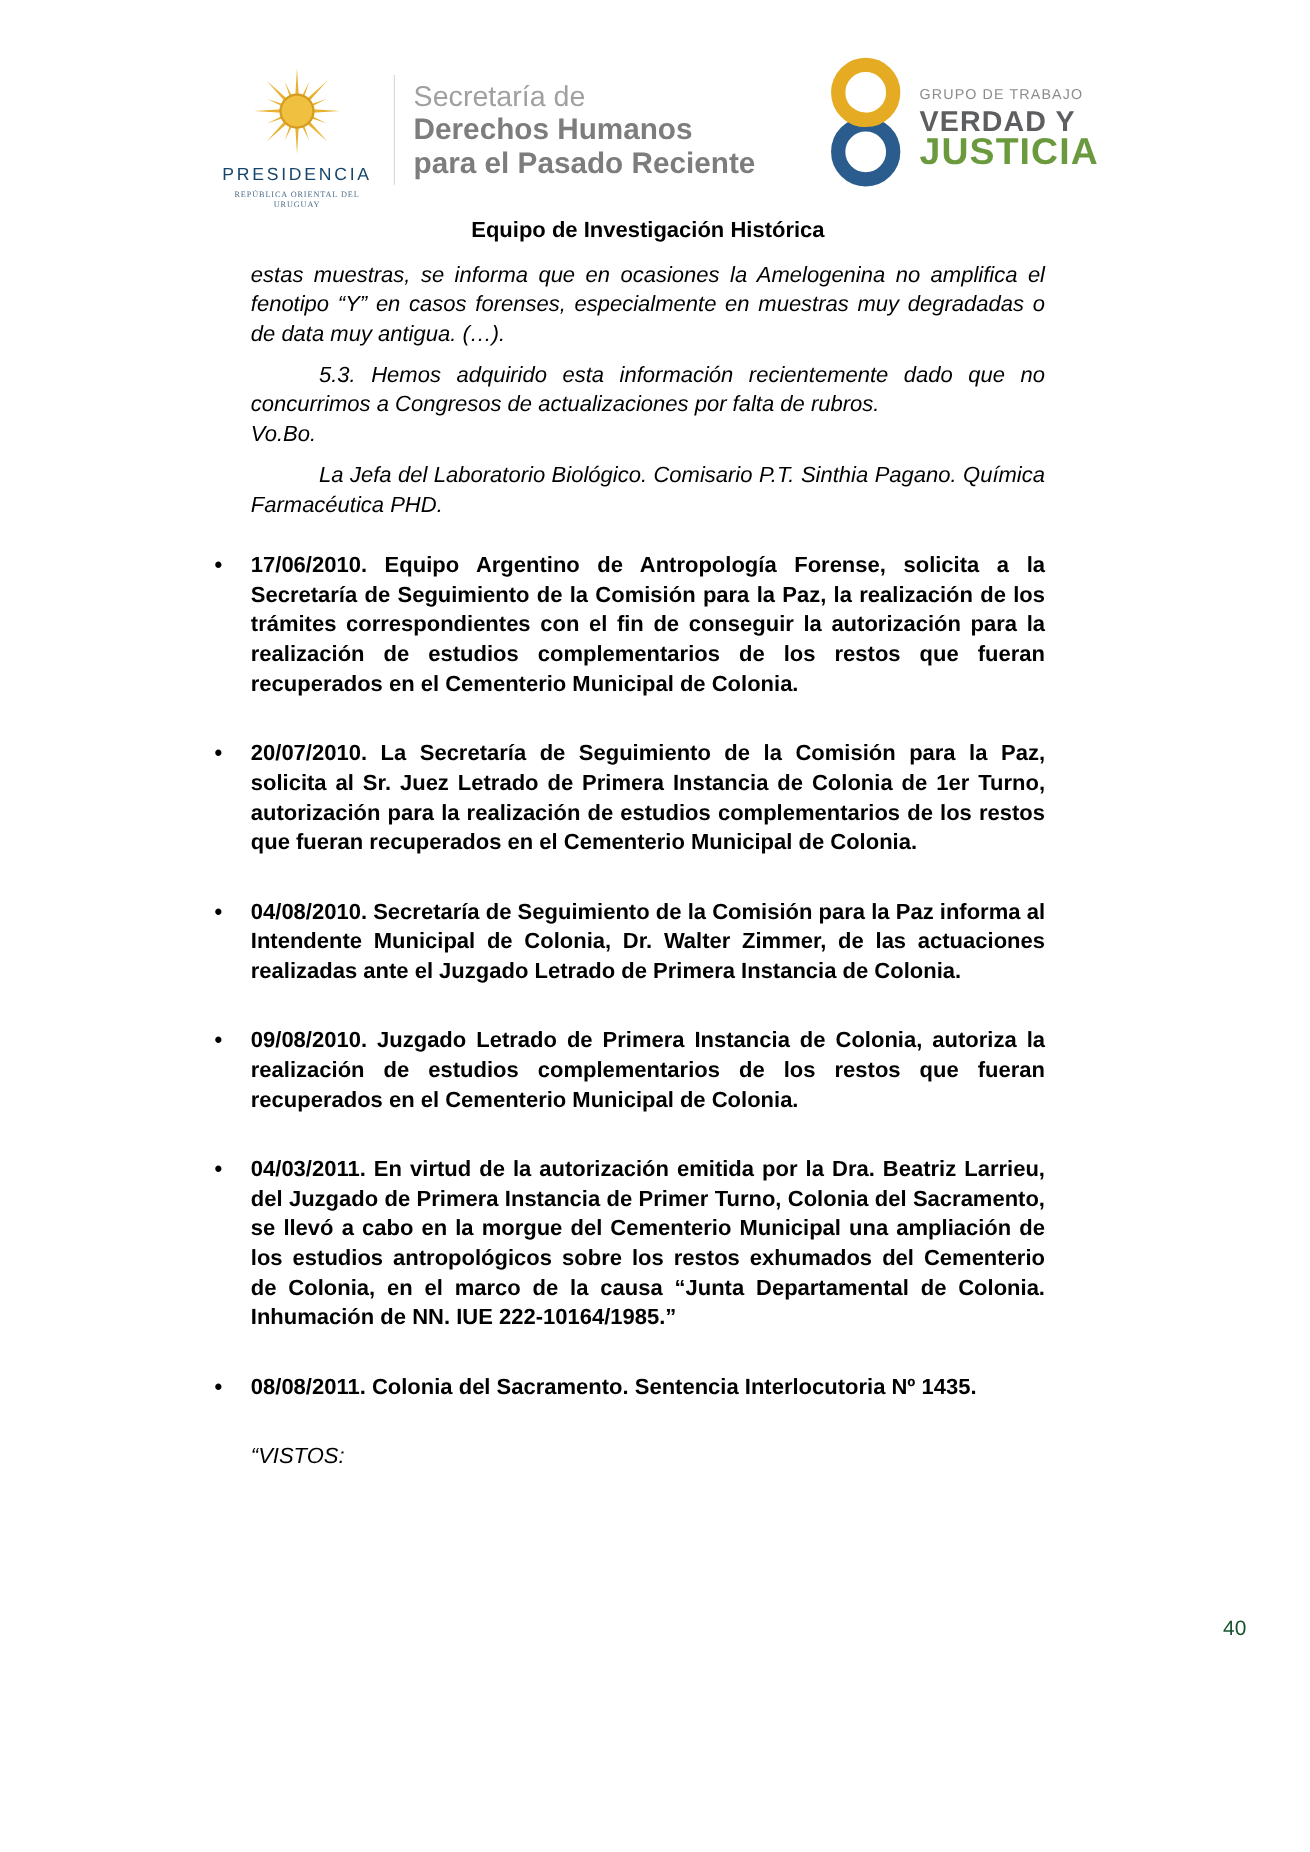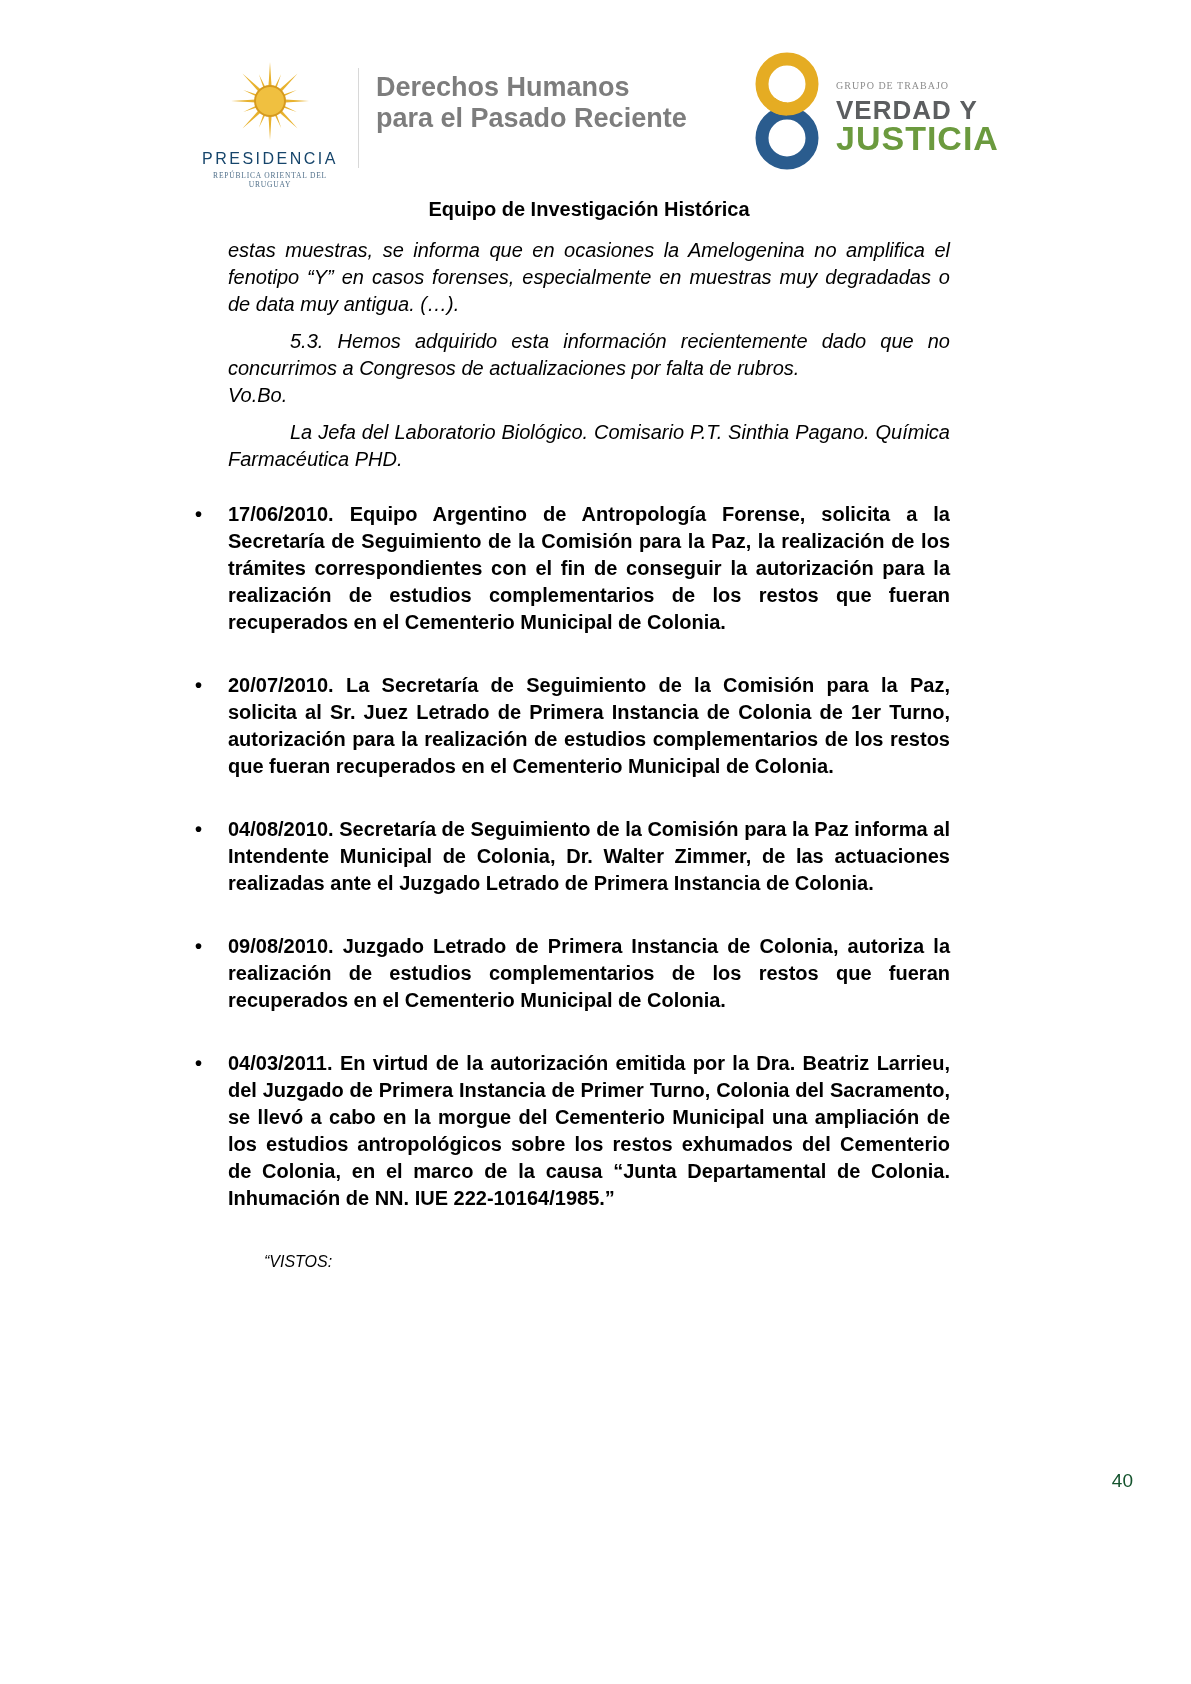--- a/index.html
+++ b/index.html
@@ -29,21 +29,21 @@
   }
   .header-divider {
     position:absolute; left:358px; top:18px; width:1px; height:100px; background:#d8d8d8;
   }
   .secretaria { position:absolute; left:376px; top:22px; }
   .sec-line1 { font-size:26px; color:#a0a0a0; line-height:30px; }
   .sec-line2, .sec-line3 { font-size:27px; font-weight:bold; color:#7d7d7d; line-height:31px; }
 
   .logo-grupo { position:absolute; left:752px; top:0px; display:flex; align-items:flex-start; }
   .grupo-text { margin-left:14px; padding-top:28px; }
-  .gt-line1 { font-size:10px; color:#8c8c8c; letter-spacing:1px; line-height:16px;font-family:Liberation Serif, serif; }
+  .gt-line1 { font-size:13px; color:#8c8c8c; letter-spacing:1px; line-height:16px; }
   .gt-line2 { font-size:26px; font-weight:bold; color:#5c5e60; letter-spacing:1px; line-height:28px; margin-top:2px; }
   .gt-line3 { font-size:34px; font-weight:bold; color:#6b9a3e; letter-spacing:1px; line-height:28px; }
 
   
   .content { position:absolute; left:228px; top:196px; width:722px; }
   .doc-title {
     font-size:20px; font-weight:bold; text-align:center; line-height:27px;
     margin-bottom:14px;
   }
   .quote p {
@@ -59,21 +59,21 @@
     position:relative;
     font-size:20px; line-height:27px; text-align:justify;
     margin-bottom:36px;
   }
   ul.bullets li::before {
     content:"\2022";
     position:absolute; left:-33px; top:0;
     font-size:20px; color:#000;
   }
   .vistos {
-    font-style:italic; font-size:16px; line-height:27px;margin-left:36px;
+    font-style:italic; font-size:20px; line-height:27px;
   }
 
   .page-number {
     position:absolute; top:1470px; right:58px;
     font-size:19px; color:#14532d;
   }
 </style>
 </head>
 <body>
 
@@ -107,20 +107,21 @@
           <circle cx="48" cy="43" r="15" fill="#f0c040" stroke="#d69a1e" stroke-width="2"></circle>
         </g>
       </svg>
       <div class="pres-name">PRESIDENCIA</div>
       <div class="pres-sub">REPÚBLICA ORIENTAL DEL URUGUAY</div>
     </div>
 
     <div class="header-divider"></div>
 
     <div class="secretaria">
+      <div class="sec-line1">Secretaría de</div>
       <div class="sec-line2">Derechos Humanos</div>
       <div class="sec-line3">para el Pasado Reciente</div>
     </div>
 
     <div class="logo-grupo">
       <svg width="70" height="126" viewBox="0 0 70 126" aria-hidden="true">
         <circle cx="35" cy="88" r="25" fill="none" stroke="#2a5c8e" stroke-width="13"></circle>
         <circle cx="35" cy="34" r="25" fill="none" stroke="#e5ac23" stroke-width="13"></circle>
         <path d="M 19 53 A 25 25 0 0 0 35 59" fill="none" stroke="#e5ac23" stroke-width="13"></path>
       </svg>
@@ -143,20 +144,21 @@
       <p class="gap-after">Vo.Bo.</p>
       <p class="indent gap-after-sm">La Jefa del Laboratorio Biológico. Comisario P.T. Sinthia Pagano. Química Farmacéutica PHD.</p>
     </section>
 
     <ul class="bullets">
       <li>17/06/2010. Equipo Argentino de Antropología Forense, solicita a la Secretaría de Seguimiento de la Comisión para la Paz, la realización de los trámites correspondientes con el fin de conseguir la autorización para la realización de estudios complementarios de los restos que fueran recuperados en el Cementerio Municipal de Colonia.</li>
       <li>20/07/2010. La Secretaría de Seguimiento de la Comisión para la Paz, solicita al Sr. Juez Letrado de Primera Instancia de Colonia de 1er Turno, autorización para la realización de estudios complementarios de los restos que fueran recuperados en el Cementerio Municipal de Colonia.</li>
       <li>04/08/2010. Secretaría de Seguimiento de la Comisión para la Paz informa al Intendente Municipal de Colonia, Dr. Walter Zimmer, de las actuaciones realizadas ante el Juzgado Letrado de Primera Instancia de Colonia.</li>
       <li>09/08/2010. Juzgado Letrado de Primera Instancia de Colonia, autoriza la realización de estudios complementarios de los restos que fueran recuperados en el Cementerio Municipal de Colonia.</li>
       <li>04/03/2011. En virtud de la autorización emitida por la Dra. Beatriz Larrieu, del Juzgado de Primera Instancia de Primer Turno, Colonia del Sacramento, se llevó a cabo en la morgue del Cementerio Municipal una ampliación de los estudios antropológicos sobre los restos exhumados del Cementerio de Colonia, en el marco de la causa “Junta Departamental de Colonia. Inhumación de NN. IUE 222-10164/1985.”</li>
+      <li>08/08/2011. Colonia del Sacramento. Sentencia Interlocutoria Nº 1435.</li>
     </ul>
 
     <p class="vistos">“VISTOS:</p>
 
   </div>
 
   <div class="page-number">40</div>
 
 </div>
 

